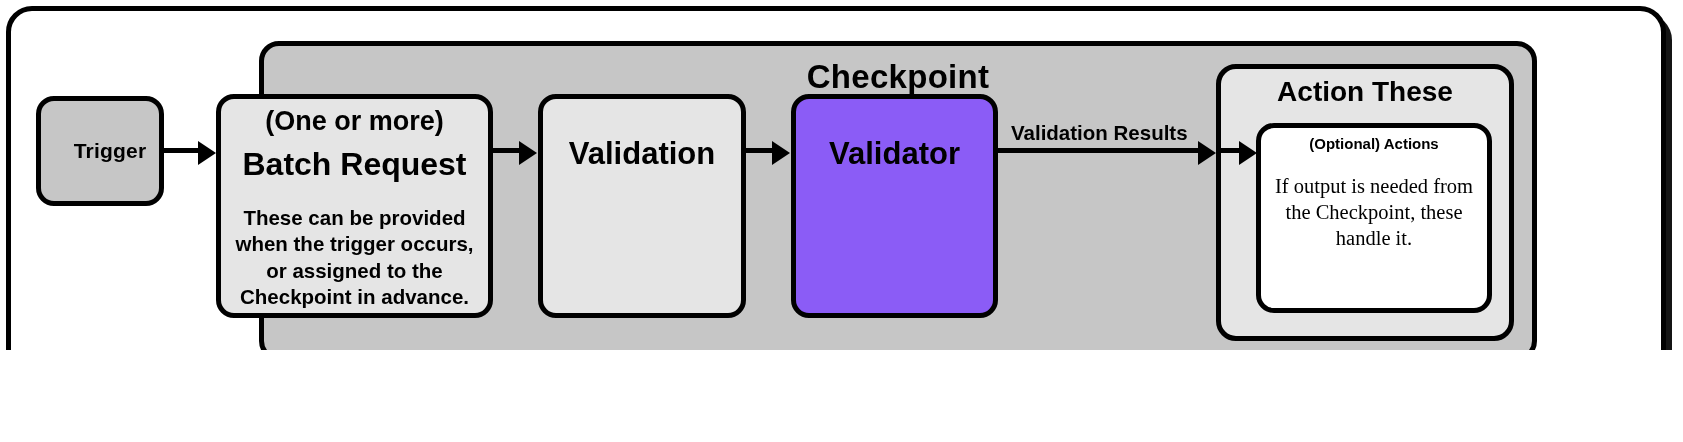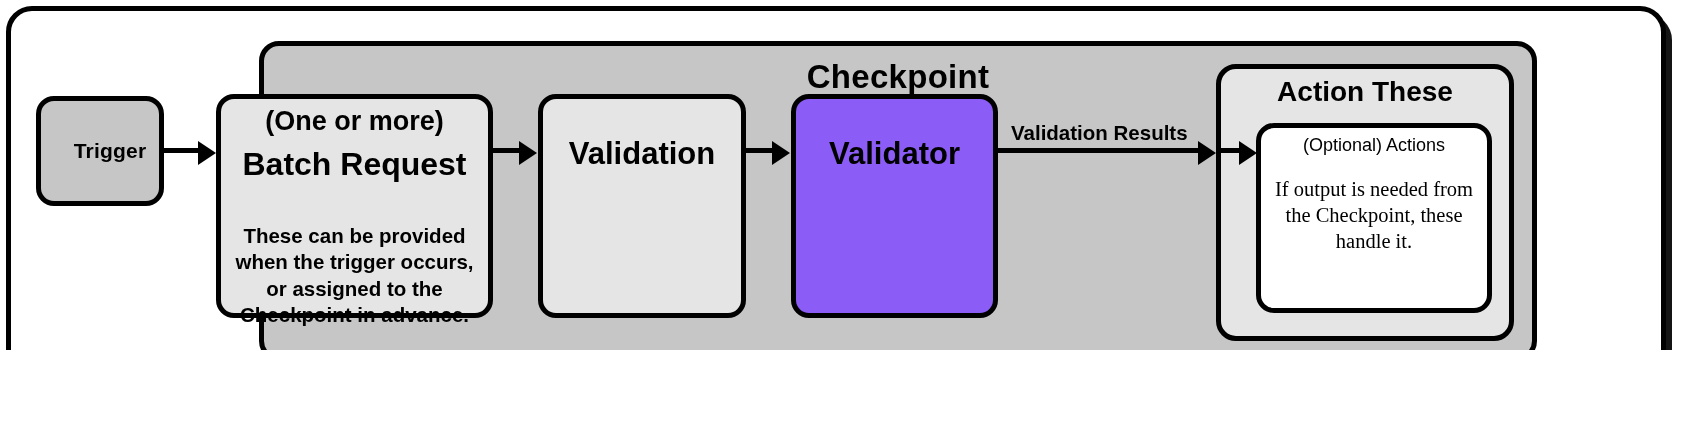--- a/index.html
+++ b/index.html
@@ -104,21 +104,21 @@
   .batch-title {
     font-size: 32px;
     font-weight: bold;
     line-height: 1.15;
     margin-top: 10px;
   }
   .batch-desc {
     font-size: 20.5px;
     font-weight: bold;
     line-height: 1.28;
-    margin-top: 40px;
+    margin-top: 22px;
   }
 
   
   .datasource-box {
     left: 538px;
     top: 94px;
     width: 208px;
     height: 224px;
     background: #e5e5e5;
     justify-content: flex-start;
@@ -163,22 +163,22 @@
     border: 5px solid #000000;
     border-radius: 18px;
     box-sizing: border-box;
     display: flex;
     flex-direction: column;
     align-items: center;
     text-align: center;
     padding-top: 8px;
   }
   .actions-title {
-    font-size: 18px;
-    font-weight: normal;
+    font-size: 15px;
+    font-weight: bold;
     line-height: 1.1;
   }
   .actions-desc {
     font-size: 20.5px;
     font-weight: normal;
     line-height: 1.28;
     margin-top: 20px;
     font-family: Liberation Serif, serif;
   }
 

